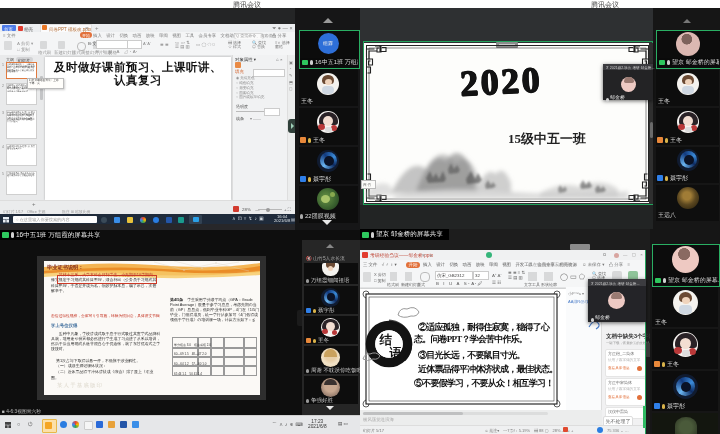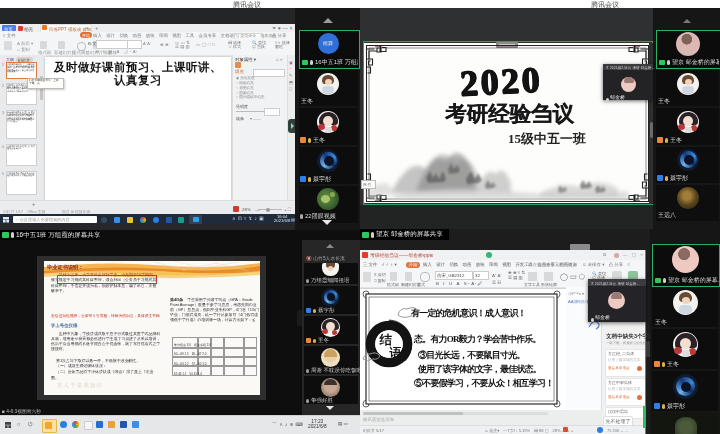--- a/index.html
+++ b/index.html
@@ -252,21 +252,20 @@
       <path d="M84 126 l3 -6 3 6 3 -4 3 5 -2 3 -9 1 Z" opacity="0.65"></path>
       <path d="M102 136 l5 -8 4 8 3 -6 4 7 -3 3 -12 1 Z" opacity="0.7"></path>
       <path d="M216 142 l3 -5 3 5 3 -4 3 5 -2 2 -9 1 Z" opacity="0.65"></path>
       <path d="M231 146 l3 -4 3 4 2 -3 3 4 -2 2 -8 1 Z" opacity="0.6"></path>
       <path d="M194 146 l2 -4 3 4 2 -3 2 4 -2 2 -6 1 Z" opacity="0.55"></path>
       <path d="M121 142 l3 -5 3 5 2 -3 3 4 -3 2 -7 1 Z" opacity="0.6"></path>
     </g>
   </svg>
 
   <div class="ab serif" style="left:100px;top:60px;width:100px;font-size:36px;font-weight:bold;color:#131313;transform:rotate(-3deg);letter-spacing:2.5px;text-shadow:0.9px 0 #131313,0 0.9px #131313,-0.7px 0 #131313,0 -0.5px #131313,0.6px 0.6px #131313;">2020</div>
-  <div class="ab serif" style="left:85px;top:99px;font-size:21.5px;font-weight:bold;color:#181818;white-space:nowrap;text-shadow:0.5px 0 #181818;">考研经验刍议</div>
   <div class="ab serif" style="left:148px;top:129.5px;font-size:13px;font-weight:bold;color:#222;white-space:nowrap;">15级中五一班</div>
 
   <div class="ab" style="left:1px;top:180px;width:13px;height:7px;background:#fcfcfa;border:1px solid #bbb;"></div>
   <div class="ab sm" style="left:3px;top:181.5px;font-size:8px;color:#666;transform:scale(0.45);white-space:nowrap;">西 竹</div>
 
   <div class="ab" style="left:289px;top:42.5px;width:4px;height:161px;background:#2f2f2f;"></div>
   <div class="ab" style="left:289.5px;top:122px;width:3px;height:16px;background:#6a6a6a;border-radius:1.5px;"></div>
 
   <div class="ab" style="left:243px;top:64px;width:50px;height:36px;background:#232325;box-shadow:0 1px 4px rgba(0,0,0,.6);"></div>
   <div class="ab" style="left:243px;top:64px;width:50px;height:6px;background:#3c3c40;"></div>
@@ -537,24 +536,24 @@
     <text x="25.5" y="38.5" font-size="12.5" font-family="Liberation Serif" font-weight="bold" fill="#131313">语</text>
   </svg>
 
   <svg class="ab" style="left:36px;top:76px;" width="26" height="14" viewBox="0 0 26 14">
         <path d="M2 10 q2 -8 9 -6 q8 -4 12 3 q-2 5 -8 4 q-8 3 -13 -1" fill="none" stroke="#999" stroke-width="1"></path>
       </svg>
   <svg class="ab" style="left:2px;top:122px;" width="20" height="11" viewBox="0 0 20 11">
         <path d="M1 8 q2 -6 7 -5 q6 -3 10 2 q-2 4 -7 3 q-6 3 -10 0" fill="none" stroke="#999" stroke-width="1"></path>
       </svg>
 
-  <div class="ab serif" style="left:51px;top:78px;font-size:9px;letter-spacing:-0.8px;font-weight:bold;color:#111;white-space:nowrap;">有一定的危机意识！成人意识！</div>
-  <div class="ab serif" style="left:54px;top:104px;font-size:9px;letter-spacing:-0.8px;font-weight:bold;color:#111;white-space:nowrap;">态。有力OR毅力？学会苦中作乐。</div>
+  <div class="ab serif" style="left:58px;top:92px;font-size:9px;letter-spacing:-0.8px;font-weight:bold;color:#111;white-space:nowrap;">②适应孤独，耐得住寂寞，稳得了心</div>
+  <div class="ab serif" style="left:54px;top:104px;font-size:9px;letter-spacing:-0.8px;font-weight:bold;color:#111;white-space:nowrap;">态。问卷PPT？学会苦中作乐。</div>
   <div class="ab serif" style="left:58px;top:120px;font-size:9px;letter-spacing:-0.8px;font-weight:bold;color:#111;white-space:nowrap;">③目光长远，不要鼠目寸光。</div>
-  <div class="ab serif" style="left:58px;top:134px;font-size:9px;letter-spacing:-0.8px;font-weight:bold;color:#111;white-space:nowrap;">使用了该字体的文字，最佳状态。</div>
+  <div class="ab serif" style="left:58px;top:134px;font-size:9px;letter-spacing:-0.8px;font-weight:bold;color:#111;white-space:nowrap;">近体票品得平冲体济状成，最佳状态。</div>
   <div class="ab serif" style="left:54px;top:148px;font-size:9px;letter-spacing:-0.8px;font-weight:bold;color:#111;white-space:nowrap;">⑤不要假学习，不要从众！相互学习！</div>
 
   <div class="ab" style="left:206px;top:58px;width:36px;height:131px;background:#fafbfc;"></div>
   <div class="ab sm" style="left:208px;top:62px;font-size:8px;color:#888;transform:scale(0.5);white-space:nowrap;">小P™a ▾</div>
   <div class="ab sm" style="left:208px;top:70px;font-size:8px;color:#4a7cc8;transform:scale(0.5);white-space:nowrap;">AA排R@#好的很下我</div>
   <svg class="ab" style="left:227px;top:90px;" width="16" height="12" viewBox="0 0 16 12">
         <path d="M2 8 q5 -9 9 -4 q3 3 -2 6" fill="none" stroke="#4a7cc8" stroke-width="1.1"></path>
       </svg>
 
   <div class="ab" style="left:241px;top:58px;width:44px;height:138px;background:#f1f1f2;border-left:1px solid #ddd;"></div>

